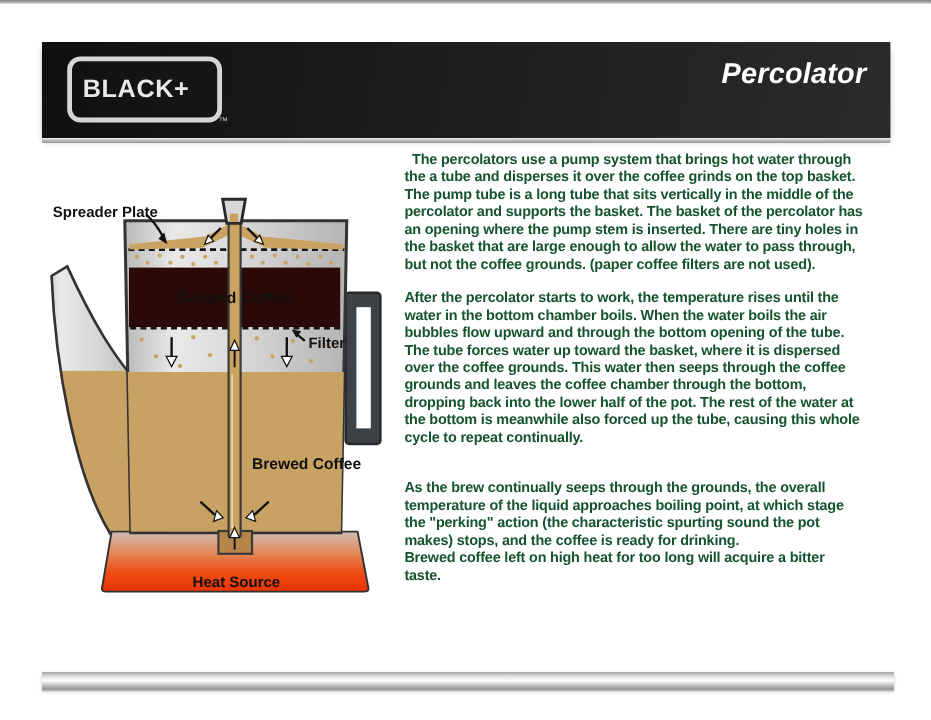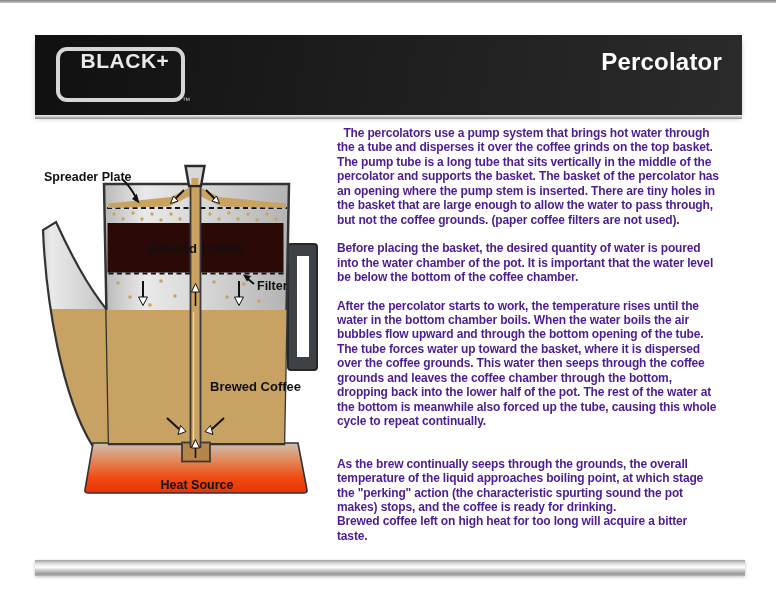--- a/index.html
+++ b/index.html
@@ -8,29 +8,29 @@
   .top-rule{position:absolute;top:0;left:0;width:776px;height:3px;
         background:linear-gradient(#838383,#c6c6c6);}
   
   .header{position:absolute;left:35px;top:35px;width:707px;height:80px;
         background:linear-gradient(100deg,#101010 0%,#1d1d1d 45%,#2b2b2b 100%);
         box-shadow:0 4px 6px -2px rgba(0,0,0,.45);}
   .header::after{content:"";position:absolute;left:0;right:0;bottom:-4px;height:4px;
         background:linear-gradient(#f0f0f0,#8d8d8d);}
   .logo-box{position:absolute;left:21px;top:12px;width:112px;height:47px;
         border:4px solid #d6d6d6;border-radius:11px;color:#e9e9e9;
-        display:flex;flex-direction:row;justify-content:center;padding-left:9px;}
+        display:flex;flex-direction:column;justify-content:center;padding-left:9px;}
   .logo-line{font-size:21px;font-weight:800;letter-spacing:.5px;line-height:.93;}
   .logo-tm{position:absolute;right:-9px;bottom:-7px;font-size:8px;color:#c9c9c9;}
-  .header-titles{position:absolute;right:20px;top:13px;text-align:right;color:#fff;}
+  .header-titles{position:absolute;right:20px;top:13px;text-align:right;color:#fff;font-style:italic;}
   .header-title{font-size:24px;font-weight:700;letter-spacing:.2px;}
   .header-subtitle{font-size:18.5px;font-weight:400;color:#ececec;margin-top:3px;}
   
   .article{position:absolute;left:337px;top:126px;width:440px;
-        font-size:12px;font-weight:700;line-height:1.205;color:#4c1d95;
+        font-size:12px;font-weight:700;line-height:1.205;color:#14532d;
         letter-spacing:-.15px;}
   .article p{margin:0 0 14px 0;white-space:pre-wrap;}
   .article p:last-child{margin-bottom:0;margin-top:28px;}
   
   .diagram{position:absolute;left:0;top:130px;width:345px;height:395px;}
   .diagram text{font-family:"Liberation Sans",sans-serif;font-weight:700;fill:#111;}
   
   .footer-bar{position:absolute;left:35px;top:560px;width:710px;height:16px;
         background:linear-gradient(#a2a2a2 0%,#dedede 22%,#ffffff 45%,#d2d2d2 62%,#979797 88%,#b9b9b9 100%);
         box-shadow:0 1px 3px rgba(0,0,0,.25);}
@@ -188,23 +188,20 @@
   </svg>
 
   <div class="article">
     <p>  The percolators use a pump system that brings hot water through
 the a tube and disperses it over the coffee grinds on the top basket.
 The pump tube is a long tube that sits vertically in the middle of the
 percolator and supports the basket. The basket of the percolator has
 an opening where the pump stem is inserted. There are tiny holes in
 the basket that are large enough to allow the water to pass through,
 but not the coffee grounds. (paper coffee filters are not used).</p>
-    <p>Before placing the basket, the desired quantity of water is poured
-into the water chamber of the pot. It is important that the water level
-be below the bottom of the coffee chamber.</p>
     <p>After the percolator starts to work, the temperature rises until the
 water in the bottom chamber boils. When the water boils the air
 bubbles flow upward and through the bottom opening of the tube.
 The tube forces water up toward the basket, where it is dispersed
 over the coffee grounds. This water then seeps through the coffee
 grounds and leaves the coffee chamber through the bottom,
 dropping back into the lower half of the pot. The rest of the water at
 the bottom is meanwhile also forced up the tube, causing this whole
 cycle to repeat continually.</p>
     <p>As the brew continually seeps through the grounds, the overall

